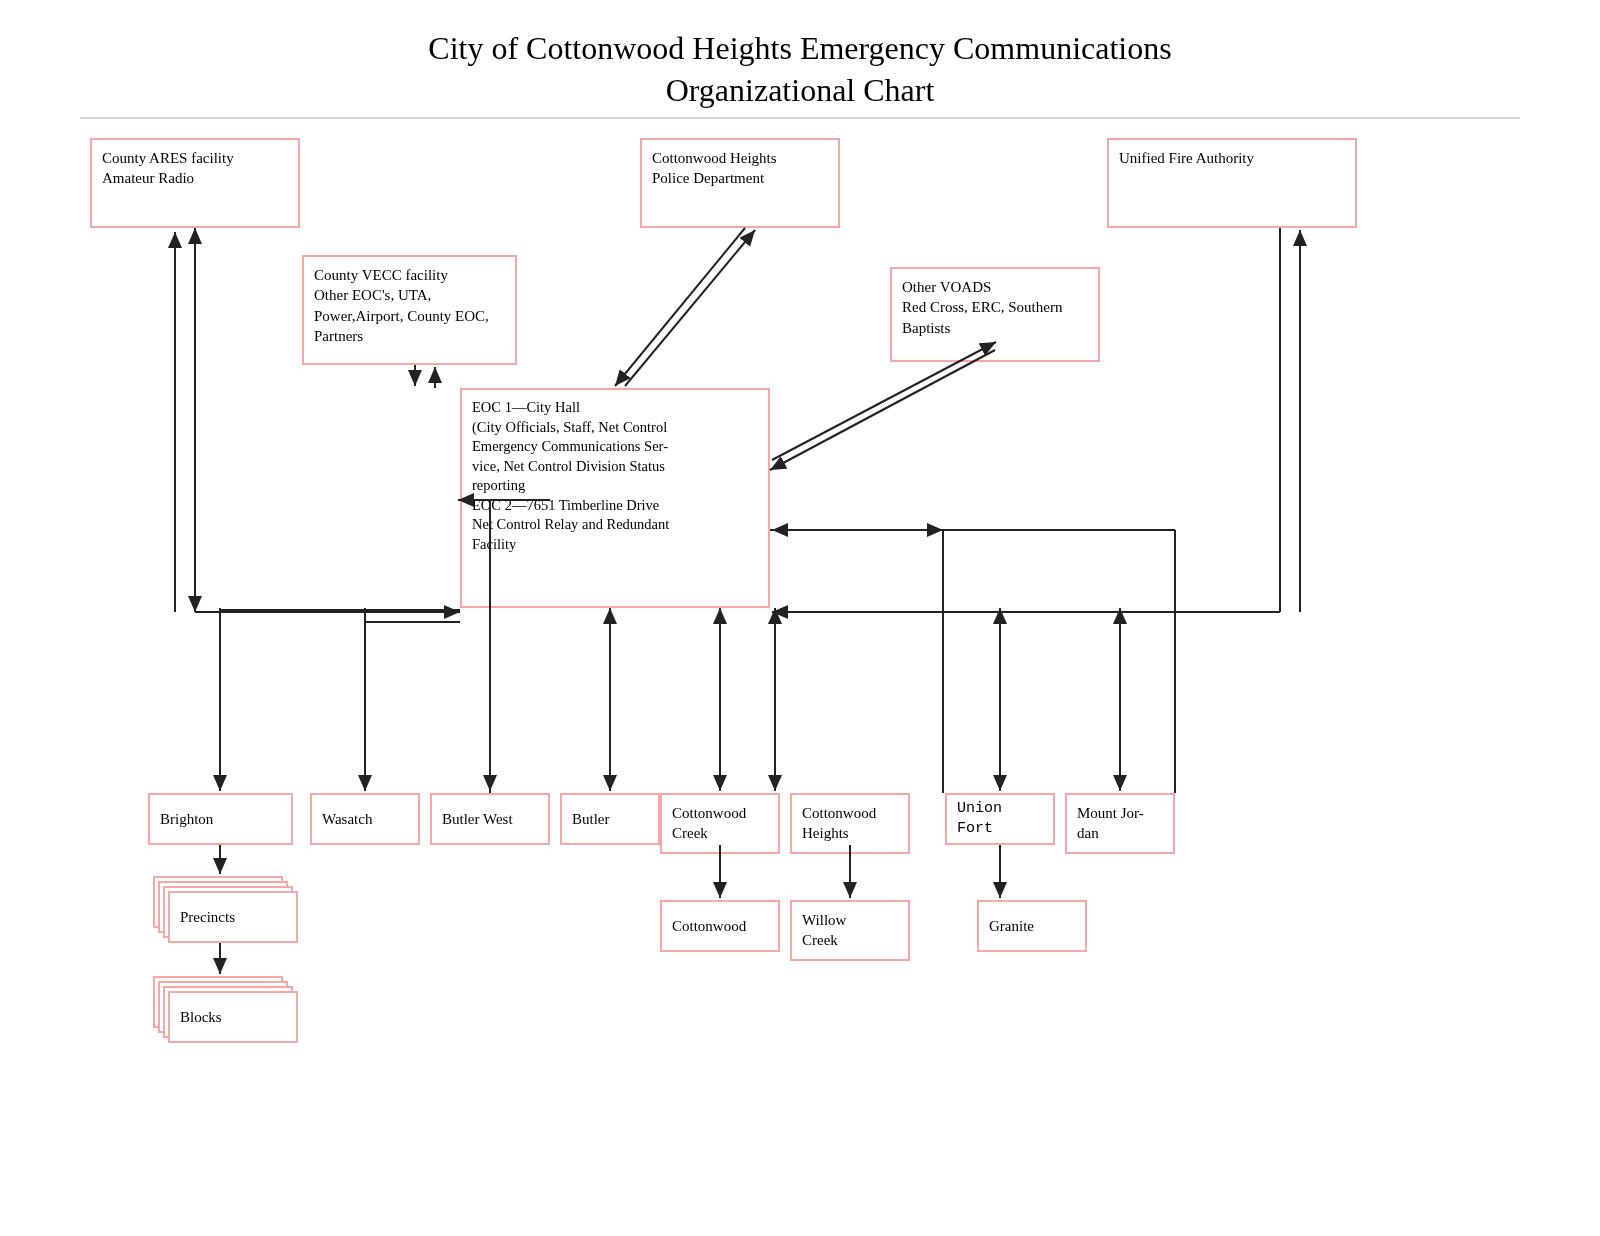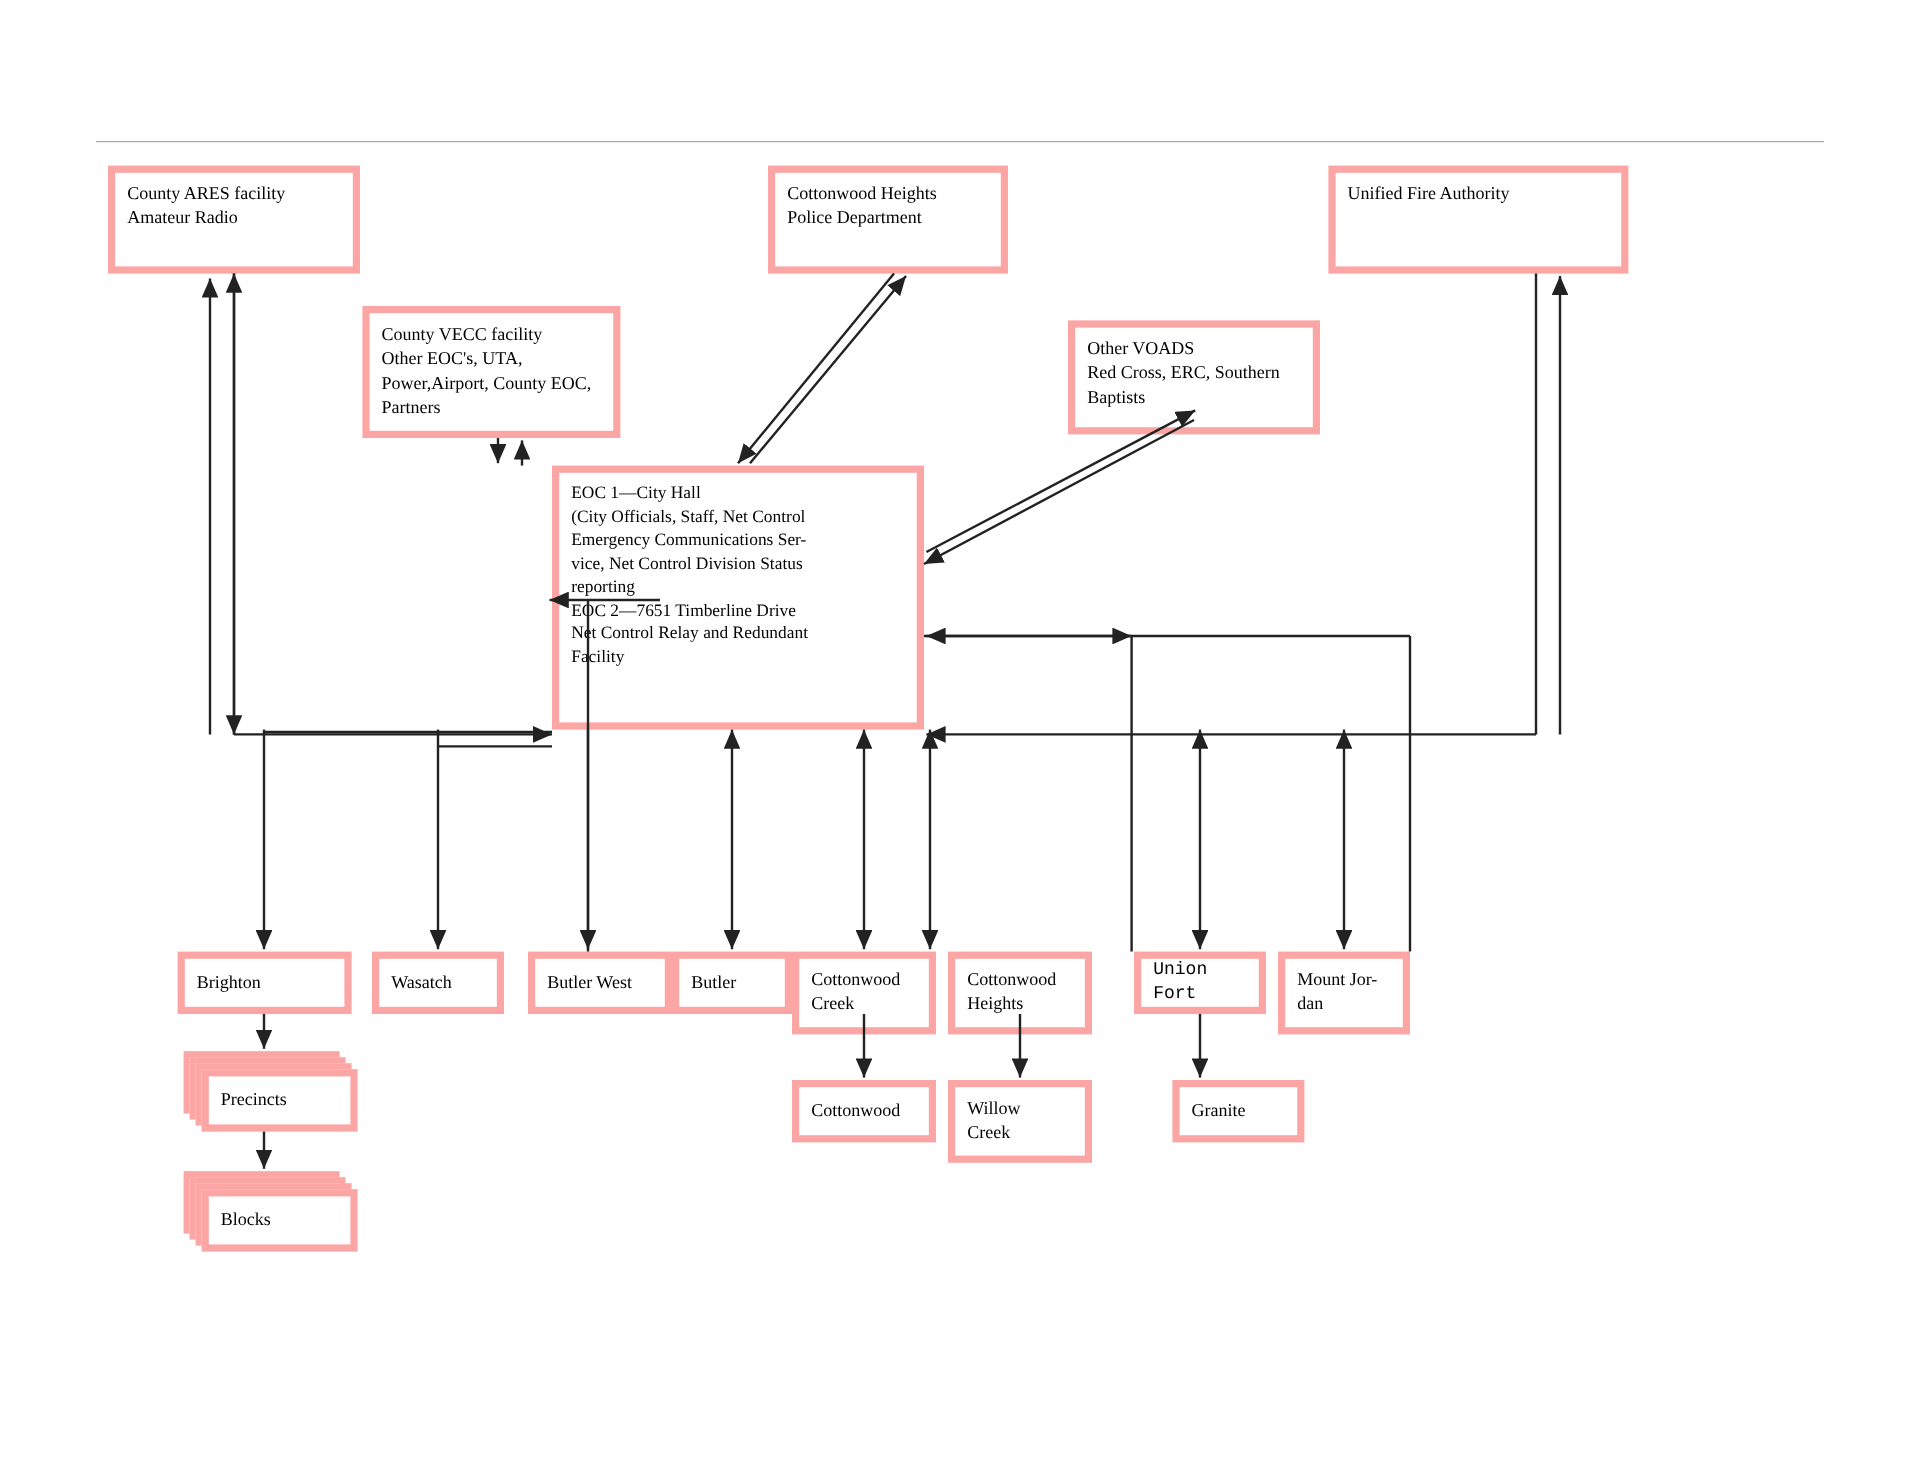--- a/index.html
+++ b/index.html
@@ -22,41 +22,45 @@
       font-size: 32px;
       font-family: serif;
       position: absolute;
       top: 28px;
       left: 0;
       right: 0;
       line-height: 1.3;
     }
     .box {
       position: absolute;
-      border: 6px solid #fca5a5;
+      border: 2px solid #fca5a5;
       background: #fff;
       font-family: serif;
       font-size: 15px;
       padding: 8px 10px;
       line-height: 1.35;
     }
     
     #arrows {
       position: absolute;
       top: 0; left: 0;
       width: 1600px;
       height: 1236px;
       pointer-events: none;
     }
   </style>
 </head>
 <body>
 
 <div id="chart-container">
 
+  <div class="title">
+    <span>City of Cottonwood Heights Emergency Communications</span><br>
+    <span>Organizational Chart</span>
+  </div>
 
   <div class="box" style="left:90px; top:138px; width:210px; min-height:90px;">
     <span style="white-space:pre-line;">County ARES facility
 Amateur Radio</span>
   </div>
 
   <div class="box" style="left:640px; top:138px; width:200px; min-height:90px;">
     <span style="white-space:pre-line;">Cottonwood Heights
 Police Department</span>
   </div>
@@ -90,21 +94,21 @@
   </div>
 
   <div class="box" style="left:148px; top:793px; width:145px; height:52px; display:flex; align-items:center;">
     <span>Brighton</span>
   </div>
 
   <div class="box" style="left:310px; top:793px; width:110px; height:52px; display:flex; align-items:center;">
     <span>Wasatch</span>
   </div>
 
-  <div class="box" style="left:430px; top:793px; width:120px; height:52px; display:flex; align-items:center;margin-left:10px;">
+  <div class="box" style="left:430px; top:793px; width:120px; height:52px; display:flex; align-items:center;">
     <span>Butler West</span>
   </div>
 
   <div class="box" style="left:560px; top:793px; width:100px; height:52px; display:flex; align-items:center;">
     <span>Butler</span>
   </div>
 
   <div class="box" style="left:660px; top:793px; width:120px; min-height:52px; display:flex; align-items:center;">
     <span style="white-space:pre-line;">Cottonwood
 Creek</span>

